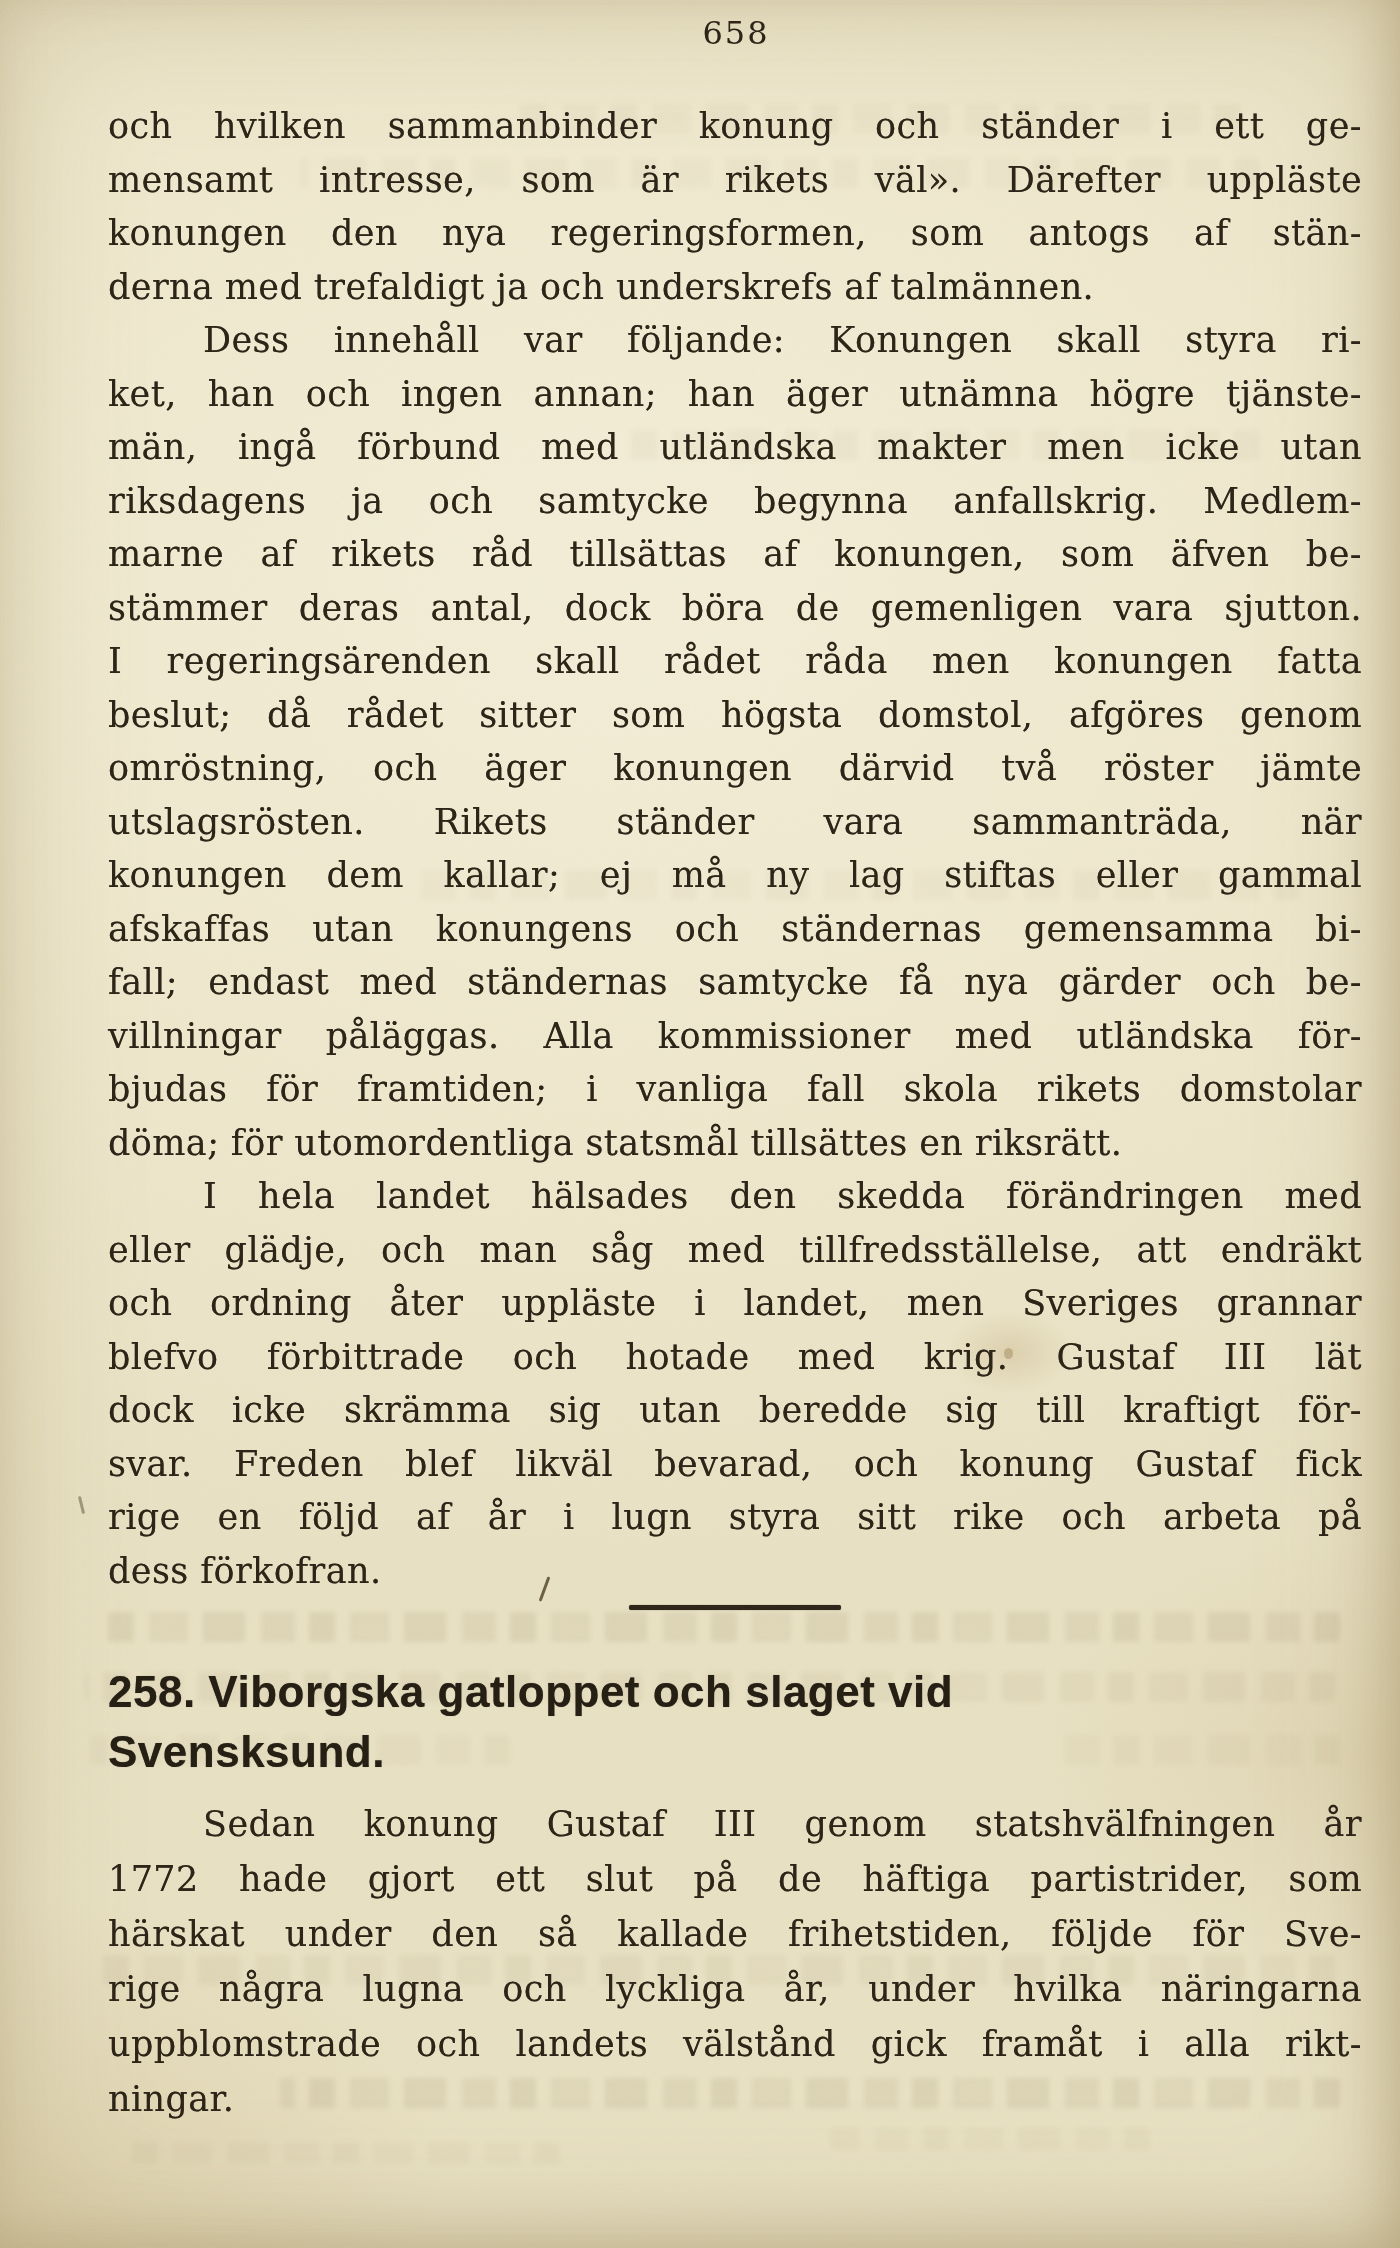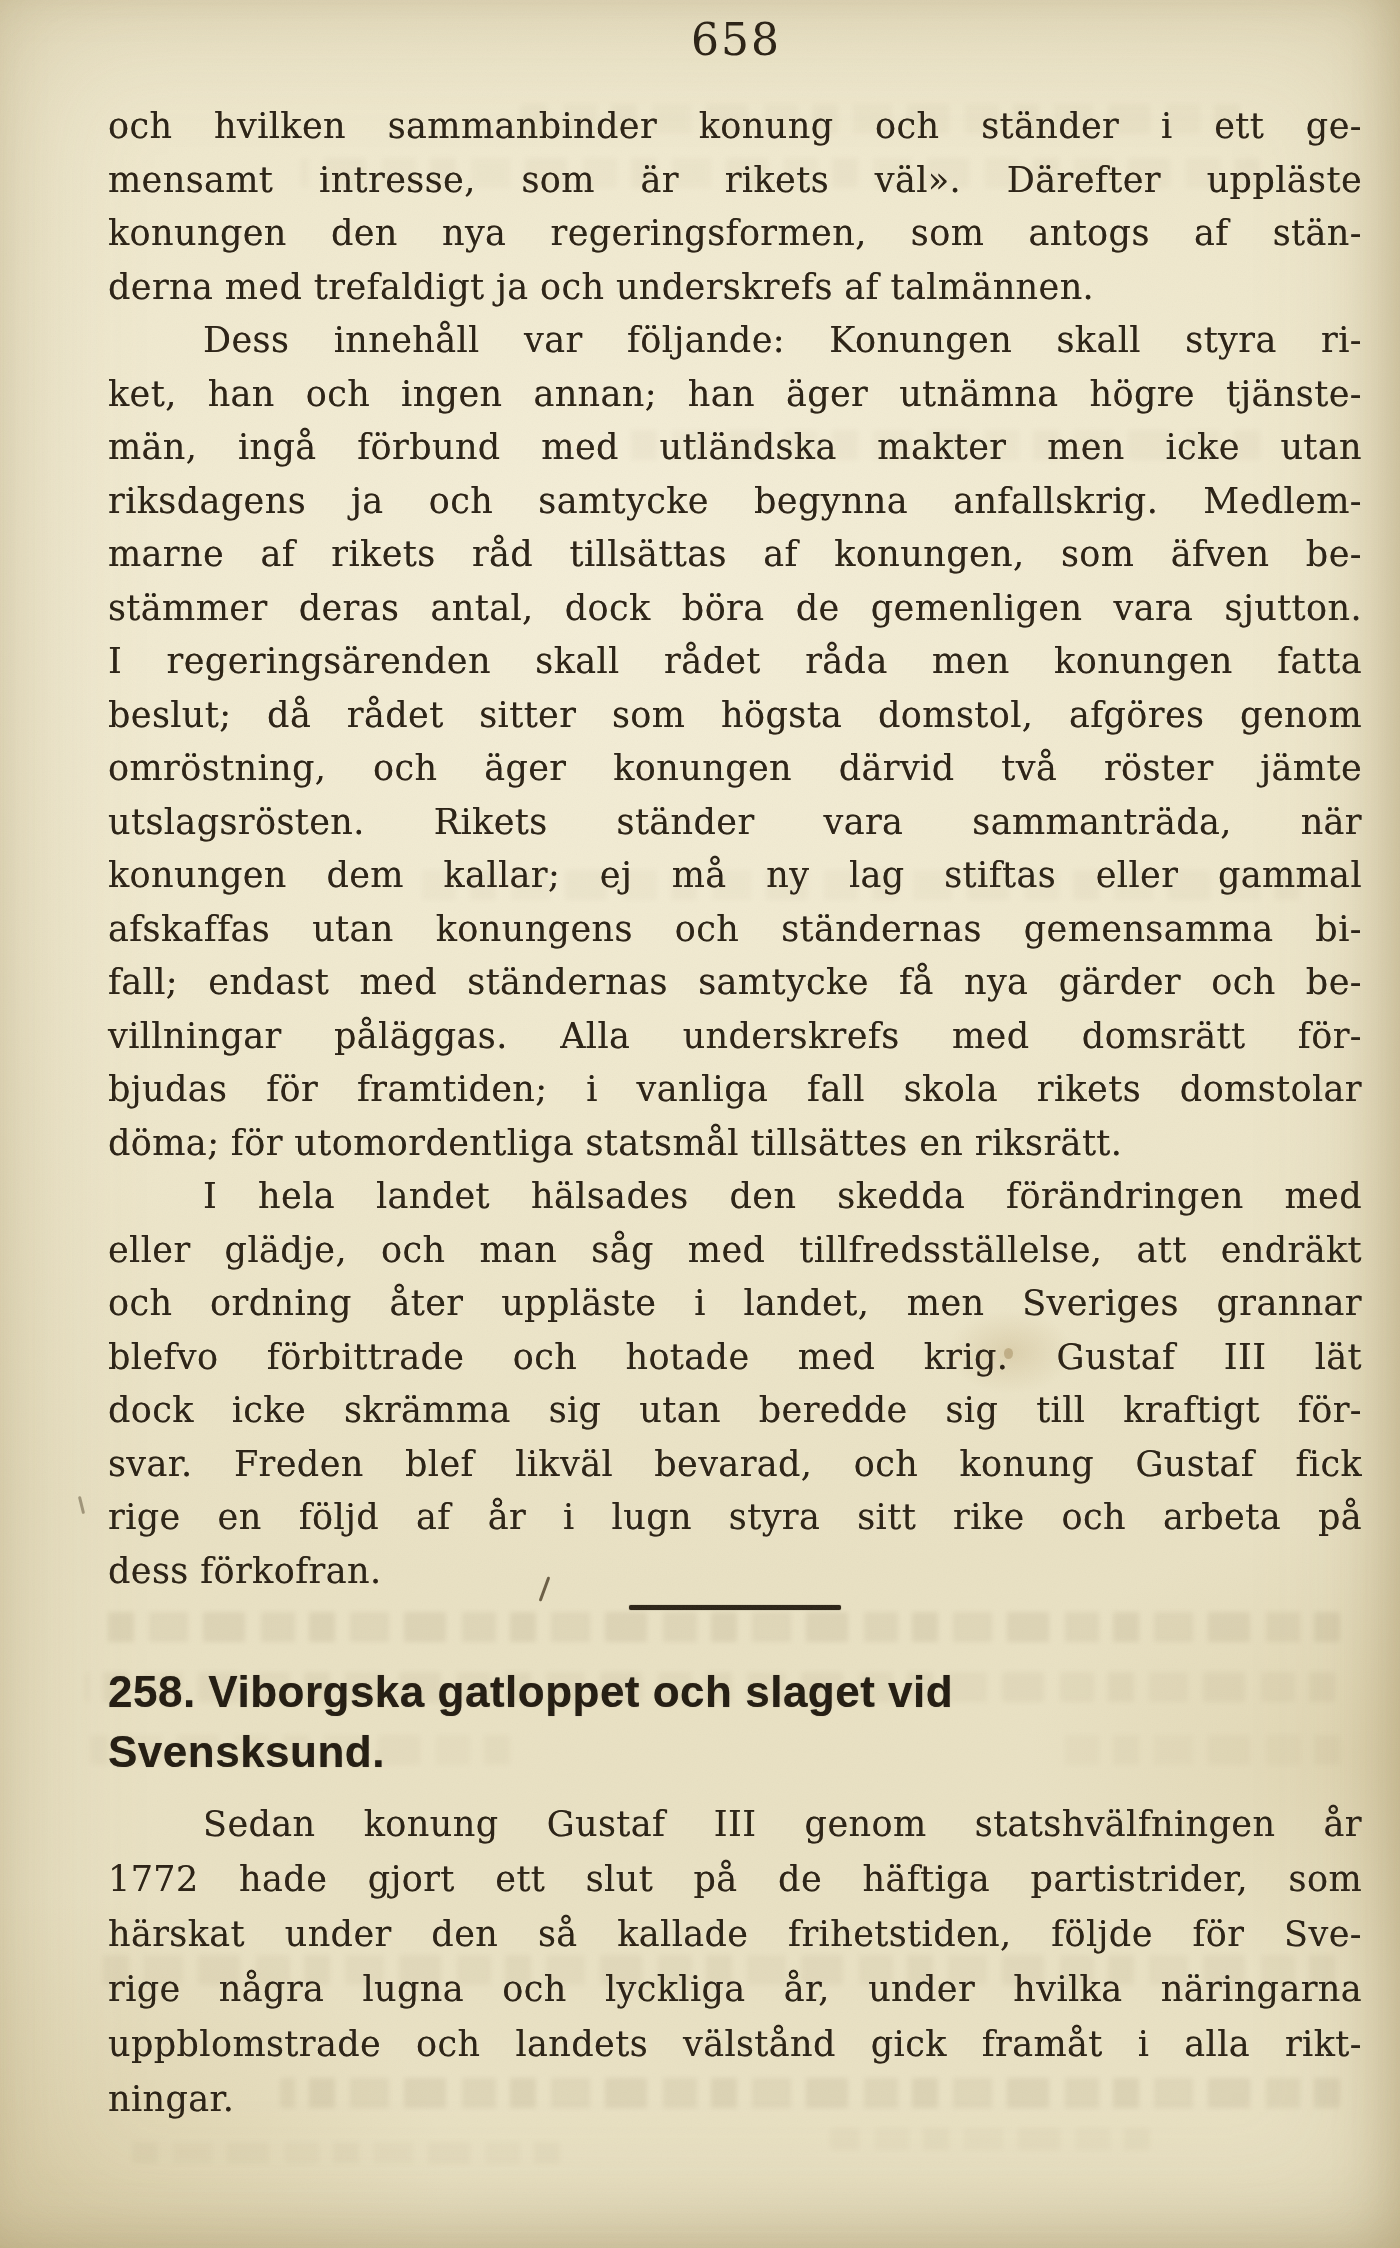--- a/index.html
+++ b/index.html
@@ -12,21 +12,21 @@
       radial-gradient(420px 300px at 96% 78%, rgba(190,170,115,.18), transparent 75%),
       radial-gradient(520px 380px at 4% 97%, rgba(185,163,105,.22), transparent 75%),
       radial-gradient(1400px 1000px at 44% 26%, #f4eed8 0%, #efe8cd 52%, #e9e1c3 100%);
     box-shadow: inset 0 0 140px rgba(153,131,82,.30), inset -26px 0 60px -24px rgba(150,128,80,.38), inset 0 -30px 70px -26px rgba(150,128,80,.30);
     font-family:"DejaVu Serif", serif;
     color:#2a2114;
   }
   .grain{position:absolute;inset:0;pointer-events:none;}
   .pageno{
     position:absolute;top:14px;left:110px;width:1252px;
-    text-align:center;font-size:44px;letter-spacing:2px;
+    text-align:center;font-size:32px;letter-spacing:2px;
   }
   .textblock{position:absolute;left:108px;top:100px;width:1254px;}
   .line{
     font-size:35px;line-height:53.5px;height:53.5px;
     letter-spacing:.4px;white-space:nowrap;
     text-align:justify;text-align-last:justify;
     text-shadow:0 0 .6px rgba(42,33,20,.55);
   }
   .line.para-end{text-align-last:left;}
   .line.indent{text-indent:95px;}
@@ -100,21 +100,21 @@
       <div class="line">riksdagens ja och samtycke begynna anfallskrig.  Medlem-</div>
       <div class="line">marne af rikets råd tillsättas af konungen, som äfven be-</div>
       <div class="line">stämmer deras antal, dock böra de gemenligen vara sjutton.</div>
       <div class="line">I regeringsärenden skall rådet råda men konungen fatta</div>
       <div class="line">beslut; då rådet sitter som högsta domstol, afgöres genom</div>
       <div class="line">omröstning, och äger konungen därvid två röster jämte</div>
       <div class="line">utslagsrösten.  Rikets ständer vara sammanträda, när</div>
       <div class="line">konungen dem kallar; ej må ny lag stiftas eller gammal</div>
       <div class="line">afskaffas utan konungens och ständernas gemensamma bi-</div>
       <div class="line">fall; endast med ständernas samtycke få nya gärder och be-</div>
-      <div class="line">villningar påläggas.  Alla underskrefs med domsrätt för-</div>
+      <div class="line">villningar påläggas.  Alla kommissioner med utländska för-</div>
       <div class="line">bjudas för framtiden; i vanliga fall skola rikets domstolar</div>
       <div class="line para-end">döma; för utomordentliga statsmål tillsättes en riksrätt.</div>
     </div>
 
     <div>
       <div class="line indent">I hela landet hälsades den skedda förändringen med</div>
       <div class="line">eller glädje, och man såg med tillfredsställelse, att endräkt</div>
       <div class="line">och ordning åter uppläste i landet, men Sveriges grannar</div>
       <div class="line">blefvo förbittrade och hotade med krig.  Gustaf III lät</div>
       <div class="line">dock icke skrämma sig utan beredde sig till kraftigt för-</div>

